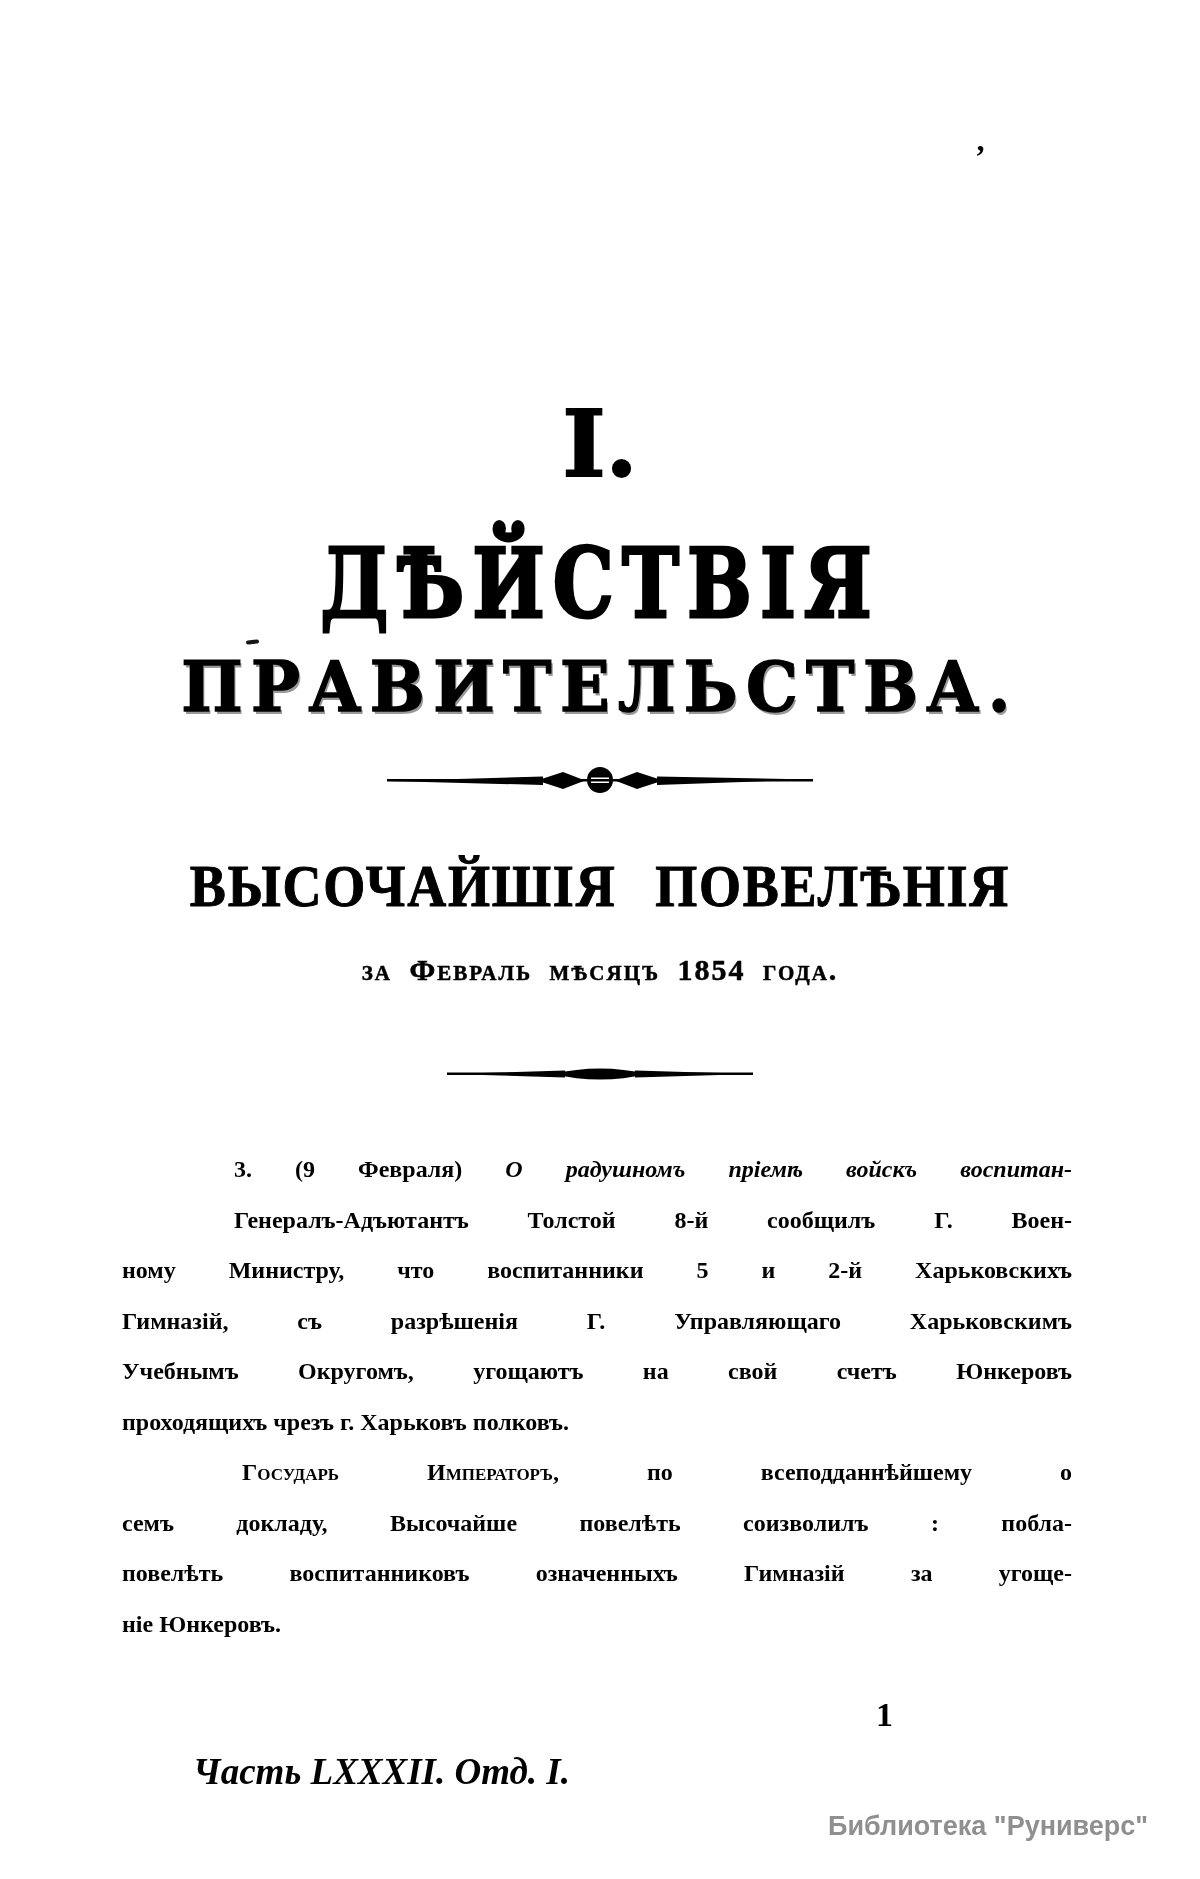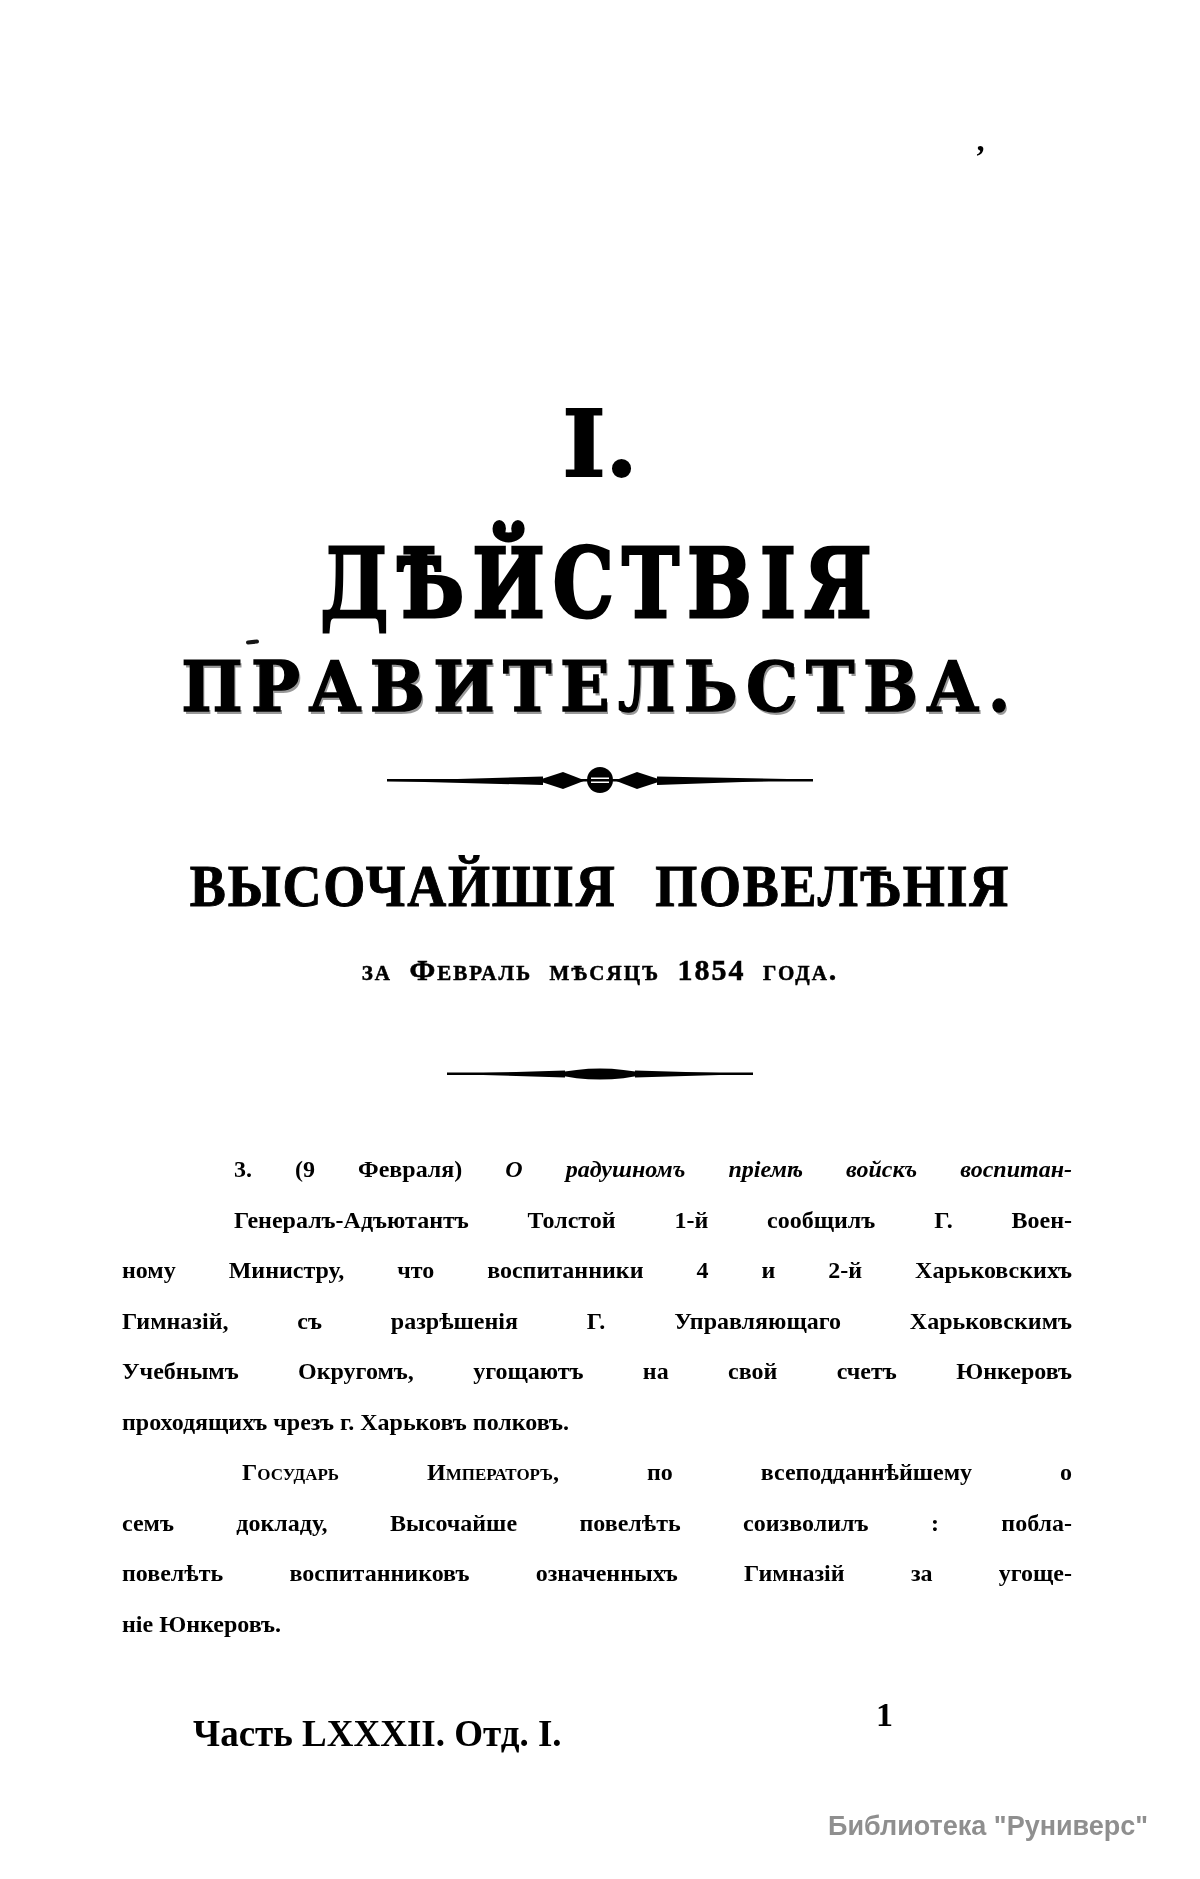--- a/index.html
+++ b/index.html
@@ -64,22 +64,22 @@
   .bodyline{
     line-height:50.5px;height:50.5px;
     white-space:normal;
   }
   .just{text-align:justify;text-align-last:justify;}
   .indent{padding-left:112px;}
   .ital{font-style:italic;}
   .smcaps{font-variant:small-caps;margin-left:8px;}
 
   .footer-volume{
-    left:193px;top:1714px;
-    font-size:37px;font-weight:bold;line-height:1.1;
+    left:193px;top:1752px;
+    font-size:37px;font-weight:bold;font-style:italic;line-height:1.1;
   }
   .footer-pagenum{
     left:876px;top:1696px;
     font-size:34px;font-weight:bold;line-height:1.1;
   }
   .watermark{
     left:828px;top:1812px;
     font-family:"Liberation Sans","DejaVu Sans",sans-serif;
     font-size:27px;font-weight:bold;line-height:1.1;
     color:#8f8f8f;
@@ -128,22 +128,22 @@
     <svg width="310" height="24" viewBox="0 0 310 24" xmlns="http://www.w3.org/2000/svg">
       <rect x="2" y="10.5" width="306" height="2.5" fill="#000"></rect>
       <path d="M2,12 L120,8.5 L120,15.5 Z" fill="#000"></path>
       <path d="M308,12 L190,8.5 L190,15.5 Z" fill="#000"></path>
       <path d="M108,12 Q155,1 202,12 Q155,23 108,12 Z" fill="#000"></path>
     </svg>
   </div>
 
   <div class="abs body-block">
     <div class="bodyline just indent"><span>3. (9 Февраля)</span> <span class="ital">О радушномъ пріемѣ войскъ воспитан-</span></div>
-    <div class="bodyline just indent">Генералъ-Адъютантъ Толстой 1-й сообщилъ Г. Воен-</div>
-    <div class="bodyline just">ному Министру, что воспитанники 4 и 2-й Харьковскихъ</div>
+    <div class="bodyline just indent">Генералъ-Адъютантъ Толстой 8-й сообщилъ Г. Воен-</div>
+    <div class="bodyline just">ному Министру, что воспитанники 5 и 2-й Харьковскихъ</div>
     <div class="bodyline just">Гимназій, съ разрѣшенія Г. Управляющаго Харьковскимъ</div>
     <div class="bodyline just">Учебнымъ Округомъ, угощаютъ на свой счетъ Юнкеровъ</div>
     <div class="bodyline">проходящихъ чрезъ г. Харьковъ полковъ.</div>
     <div class="bodyline just indent"><span class="smcaps">Государь Императоръ,</span> <span>по всеподданнѣйшему о</span></div>
     <div class="bodyline just">семъ докладу, Высочайше повелѣть соизволилъ : побла-</div>
     <div class="bodyline just">повелѣть воспитанниковъ означенныхъ Гимназій за угоще-</div>
     <div class="bodyline">ніе Юнкеровъ.</div>
   </div>
 
   <div class="abs footer-volume">Часть LXXXII. Отд. I.</div>

